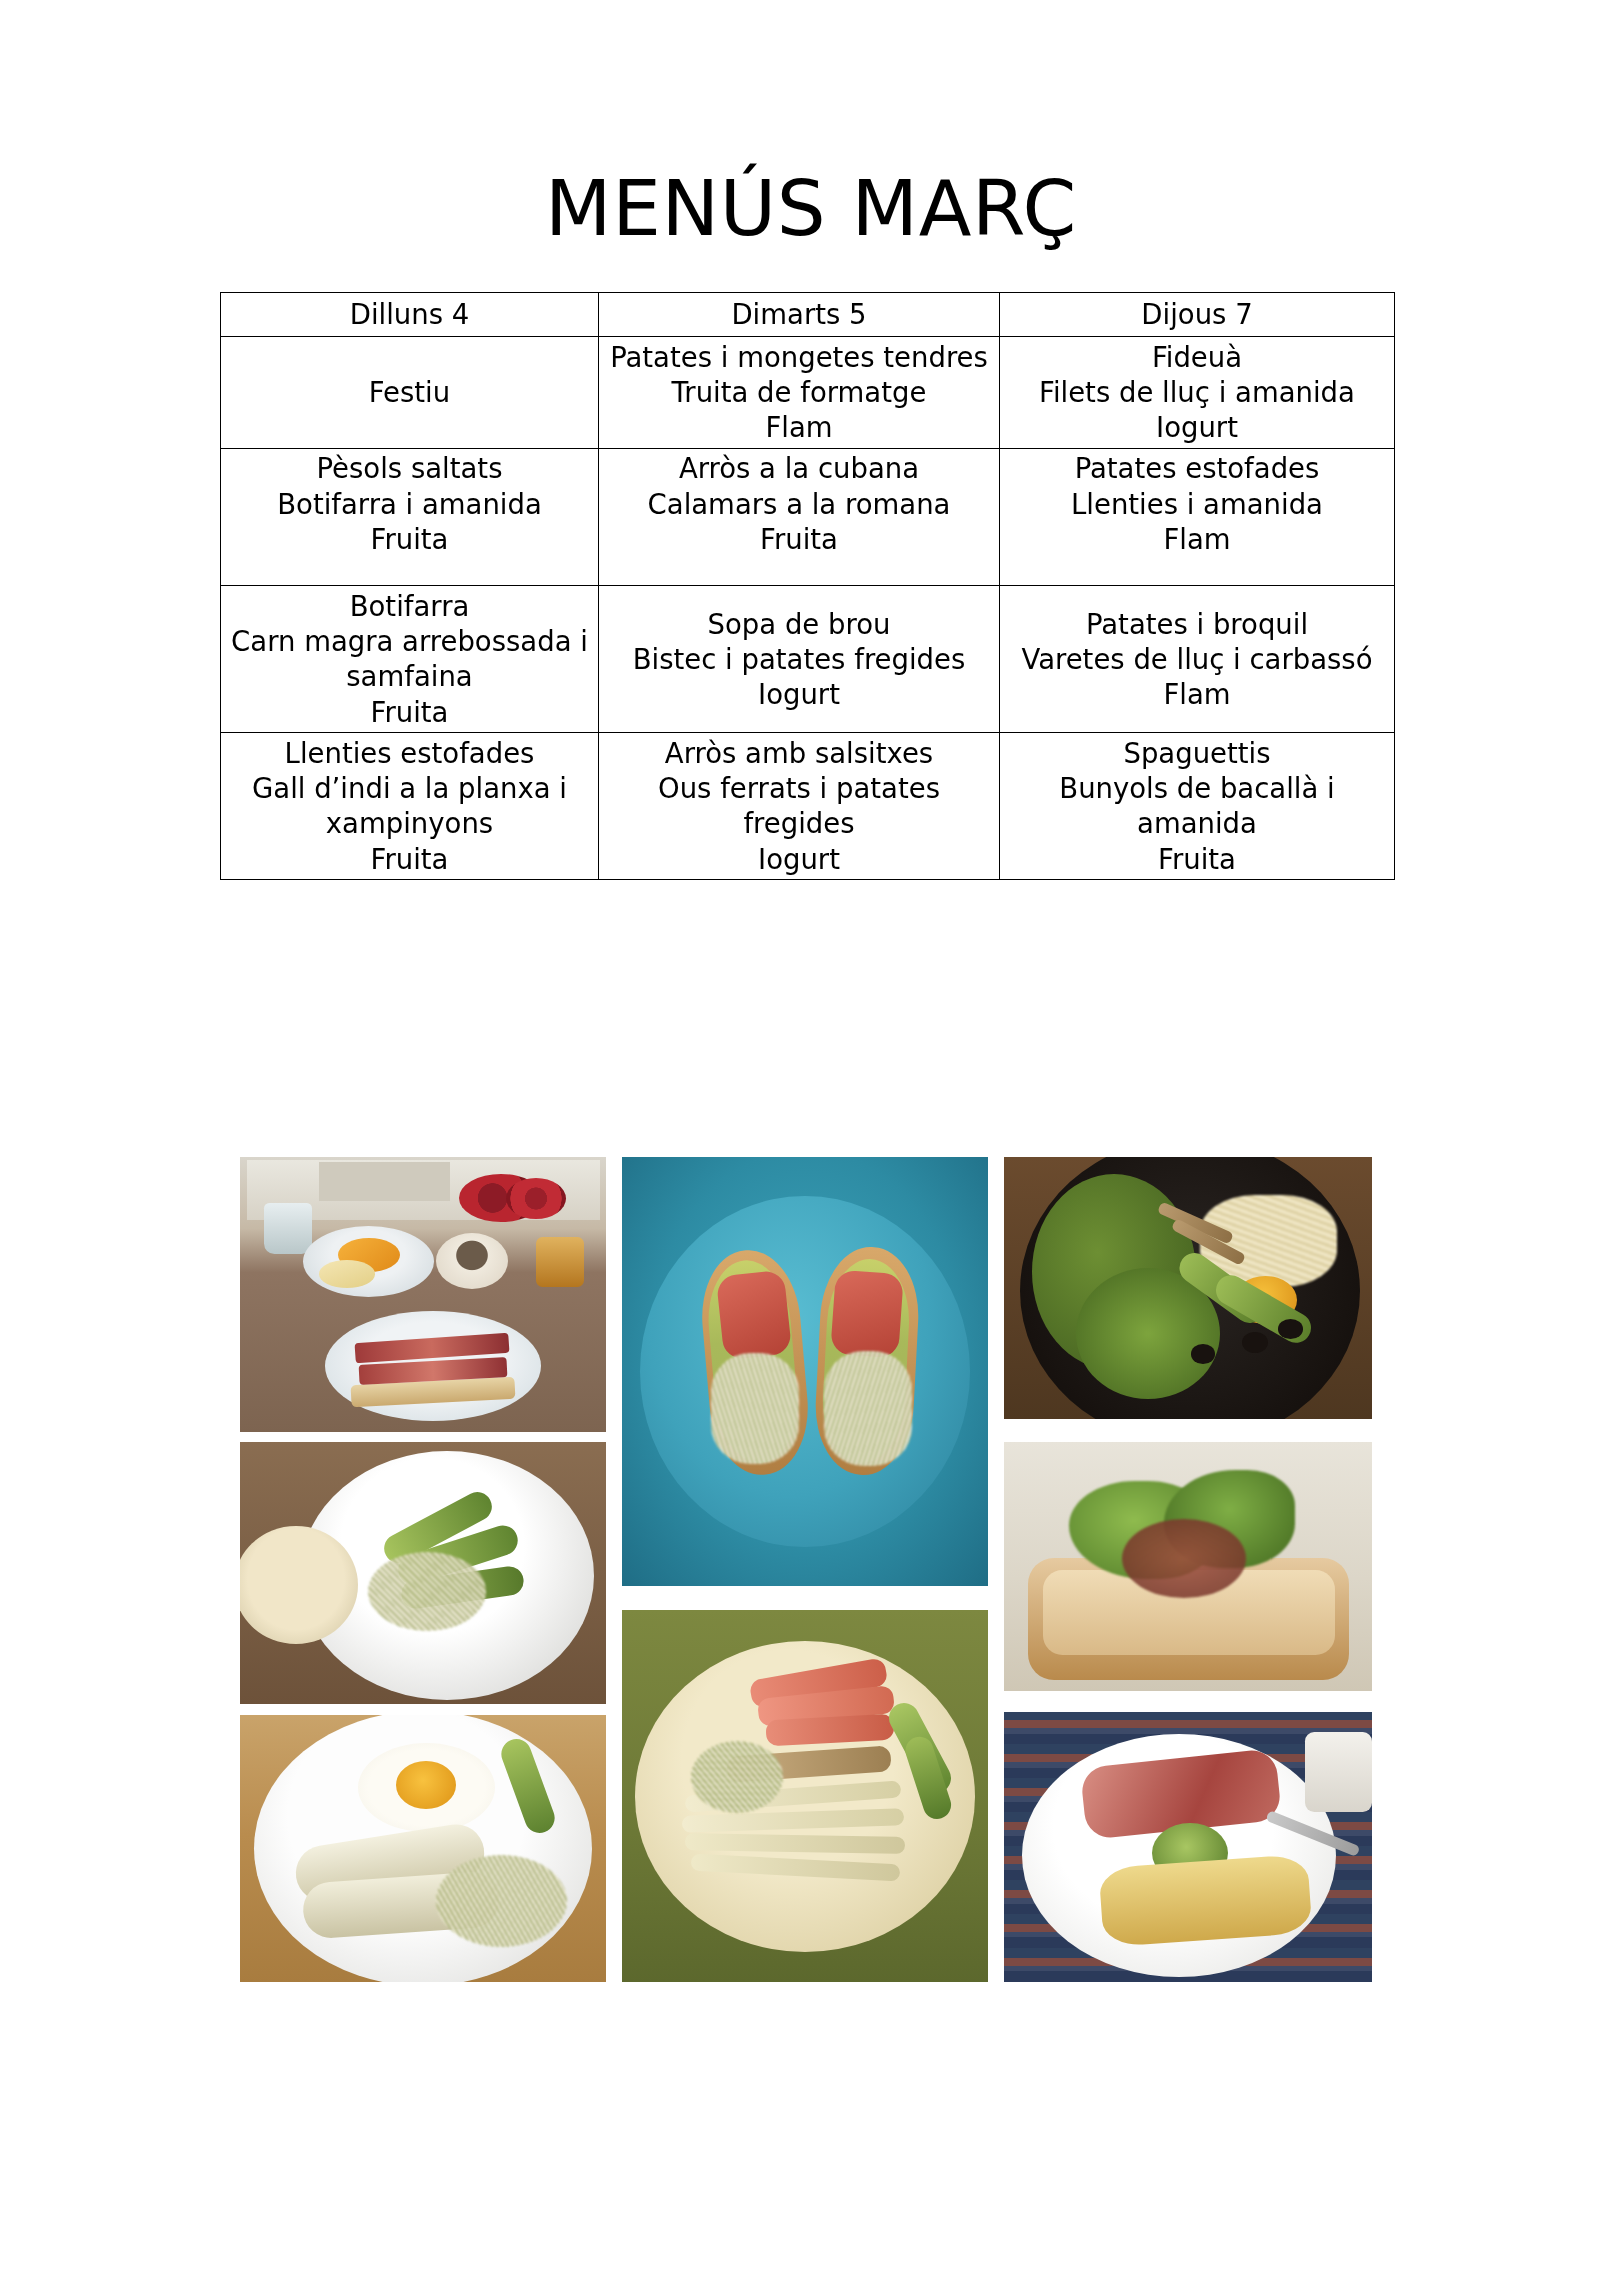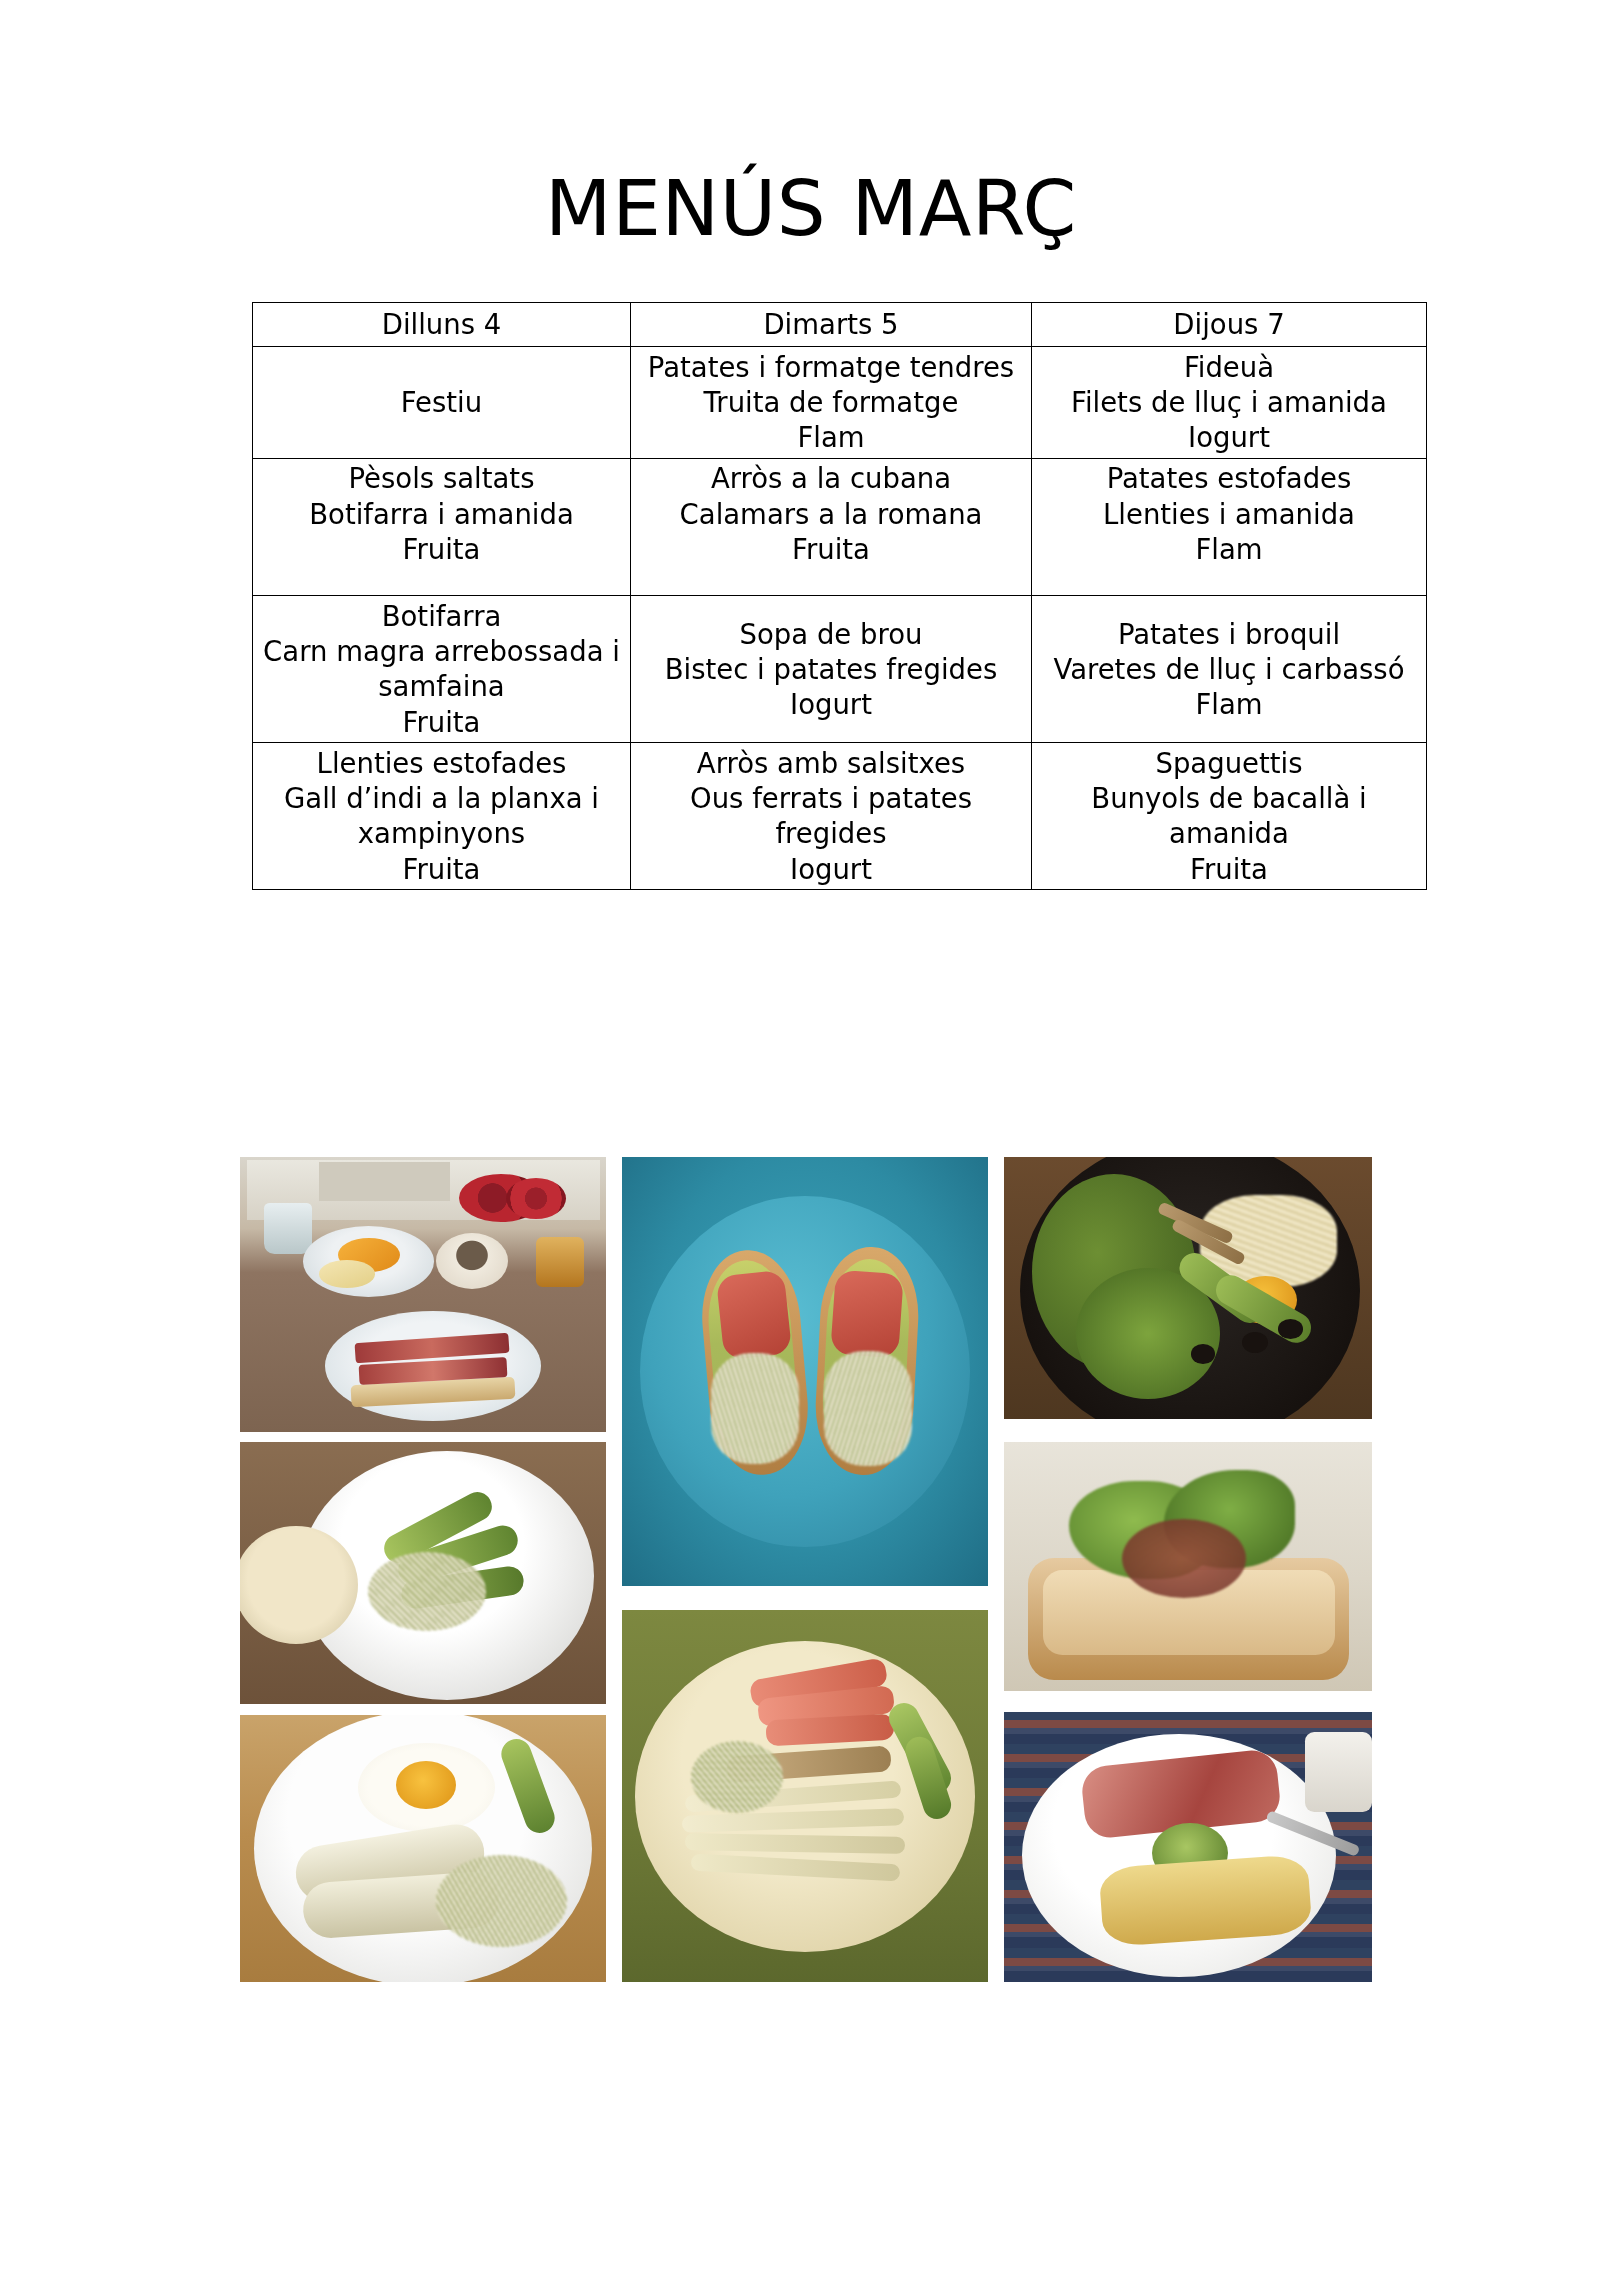--- a/index.html
+++ b/index.html
@@ -33,25 +33,24 @@
     font-size: 77px;
     font-weight: 400;
     letter-spacing: 0.7px;
     font-family: "DejaVu Sans", sans-serif;
     line-height: 1.05;
   }
 
   .menu-table {
     position: absolute;
     left: 220px;
-    top: 302px;
+    top: 292px;
     width: 1175px;
     border-collapse: collapse;
     table-layout: fixed;
-    margin-left: 32px;
   }
   .menu-table td {
     border: 1.3px solid #000000;
     text-align: center;
     vertical-align: middle;
     font-size: 27.5px;
     line-height: 1.28;
     padding: 2.6px 3.9px;
     font-family: "DejaVu Sans", sans-serif;
   }
@@ -285,21 +284,21 @@
       <tr class="day-row">
         <td>Dilluns 4</td>
         <td>Dimarts 5</td>
         <td>Dijous 7</td>
       </tr>
       <tr class="dish-row">
         <td class="dish-cell">
           <span class="dish-line">Festiu</span>
         </td>
         <td class="dish-cell">
-          <span class="dish-line">Patates i formatge tendres</span>
+          <span class="dish-line">Patates i mongetes tendres</span>
           <span class="dish-line">Truita de formatge</span>
           <span class="dish-line">Flam</span>
         </td>
         <td class="dish-cell">
           <span class="dish-line">Fideuà</span>
           <span class="dish-line">Filets de lluç i amanida</span>
           <span class="dish-line">Iogurt</span>
         </td>
       </tr>
 

